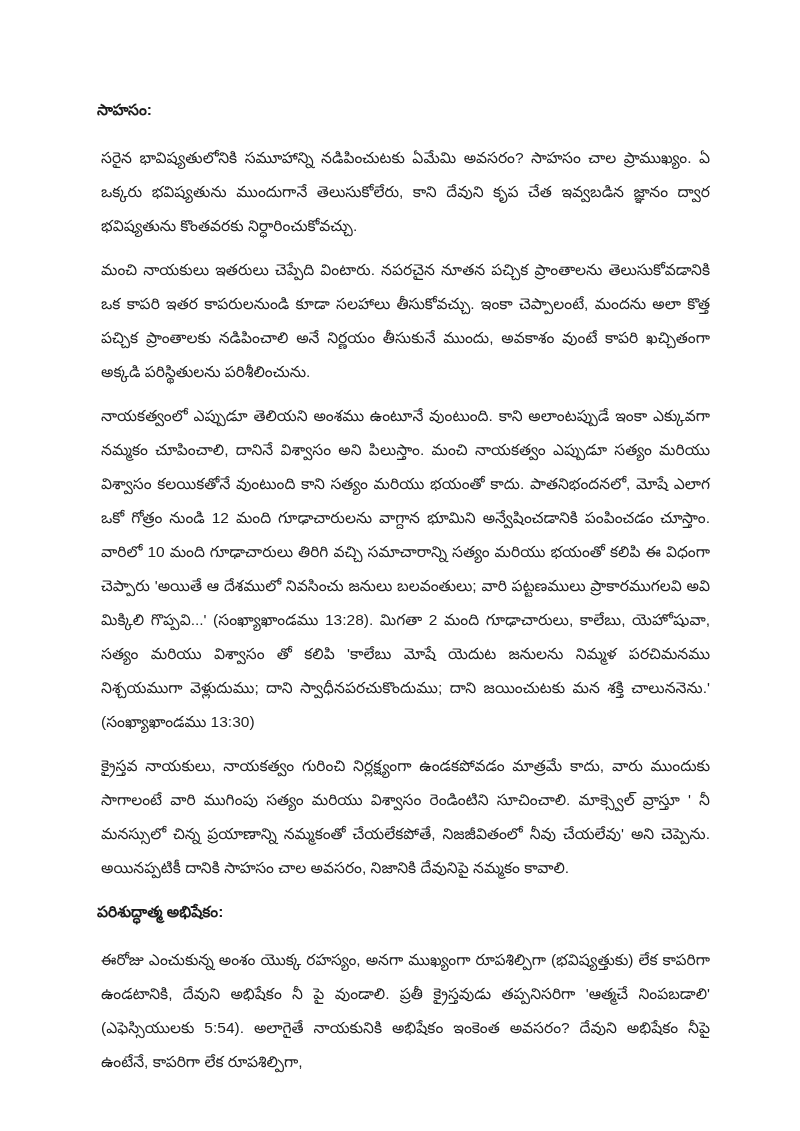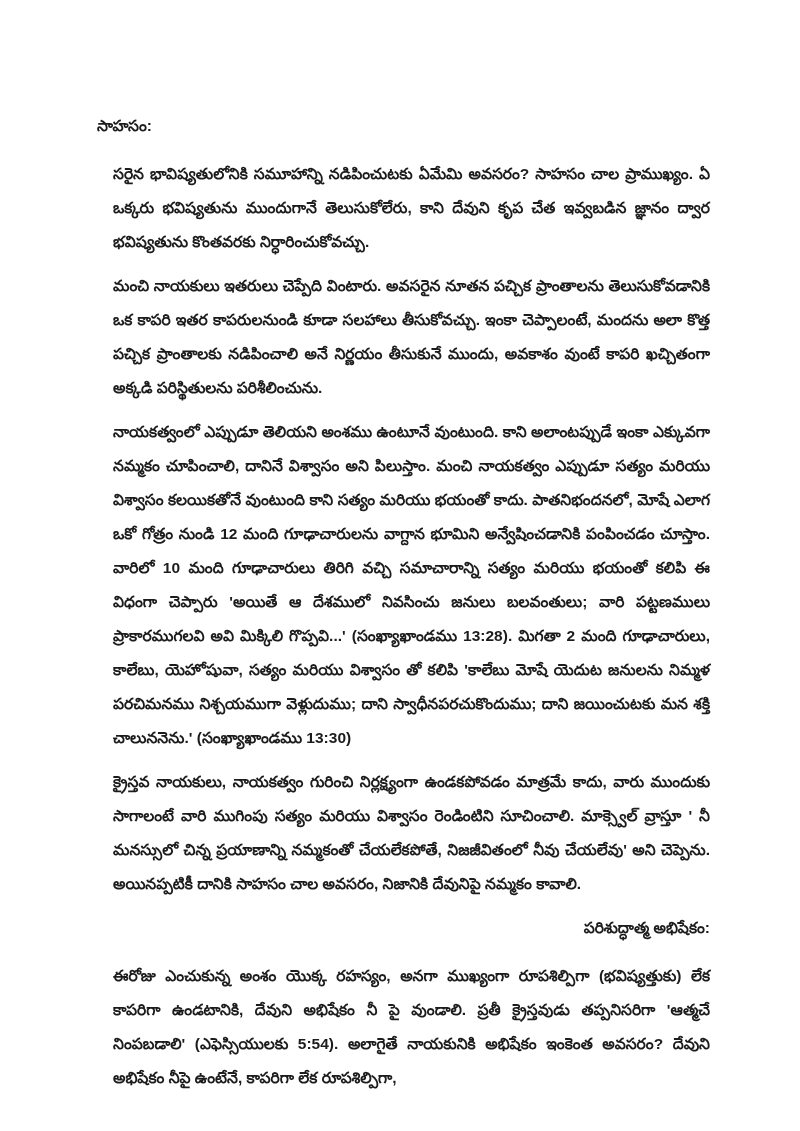--- a/index.html
+++ b/index.html
@@ -17,44 +17,42 @@
     color: #1c1c1c;
     font-family: "Liberation Sans", "DejaVu Sans", sans-serif;
     font-size: 15.5px;
     line-height: 34px;
     overflow: hidden;
   }
   .heading {
     font-weight: 700;
     font-size: 15.5px;
     line-height: 34px;
-    margin: 16px 0 14px 0;
+    margin: 0 0 14px 0;
     text-align: left;
   }
   .heading.second {
     margin-top: 6px;
-    text-align: right;
   }
   .para {
-    margin: 0 0 10px 16px;
+    margin: 0 0 10px 4px;
     text-align: justify;
     text-justify: inter-word;
-    font-weight: bold;
   }
 </style>
 </head>
 <body>
 
 <div class="page">
 
   <div class="heading">సాహసం:</div>
 
   <div class="para">సరైన భావిష్యతులోనికి సమూహాన్ని నడిపించుటకు ఏమేమి అవసరం? సాహసం చాల ప్రాముఖ్యం. ఏ ఒక్కరు భవిష్యతును ముందుగానే తెలుసుకోలేరు, కాని దేవుని కృప చేత ఇవ్వబడిన జ్ఞానం ద్వార భవిష్యతును కొంతవరకు నిర్ధారించుకోవచ్చు.</div>
 
-  <div class="para">మంచి నాయకులు ఇతరులు చెప్పేది వింటారు. అవసరైన నూతన పచ్చిక ప్రాంతాలను తెలుసుకోవడానికి ఒక కాపరి ఇతర కాపరులనుండి కూడా సలహాలు తీసుకోవచ్చు. ఇంకా చెప్పాలంటే, మందను అలా కొత్త పచ్చిక ప్రాంతాలకు నడిపించాలి అనే నిర్ణయం తీసుకునే ముందు, అవకాశం వుంటే కాపరి ఖచ్చితంగా అక్కడి పరిస్థితులను పరిశీలించును.</div>
+  <div class="para">మంచి నాయకులు ఇతరులు చెప్పేది వింటారు. నపరచైన నూతన పచ్చిక ప్రాంతాలను తెలుసుకోవడానికి ఒక కాపరి ఇతర కాపరులనుండి కూడా సలహాలు తీసుకోవచ్చు. ఇంకా చెప్పాలంటే, మందను అలా కొత్త పచ్చిక ప్రాంతాలకు నడిపించాలి అనే నిర్ణయం తీసుకునే ముందు, అవకాశం వుంటే కాపరి ఖచ్చితంగా అక్కడి పరిస్థితులను పరిశీలించును.</div>
 
   <div class="para">నాయకత్వంలో ఎప్పుడూ తెలియని అంశము ఉంటూనే వుంటుంది. కాని అలాంటప్పుడే ఇంకా ఎక్కువగా నమ్మకం చూపించాలి, దానినే విశ్వాసం అని పిలుస్తాం. మంచి నాయకత్వం ఎప్పుడూ సత్యం మరియు విశ్వాసం కలయికతోనే వుంటుంది కాని సత్యం మరియు భయంతో కాదు. పాతనిభందనలో, మోషే ఎలాగ ఒకో గోత్రం నుండి 12 మంది గూఢాచారులను  వాగ్దాన భూమిని అన్వేషించడానికి పంపించడం చూస్తాం. వారిలో 10 మంది గూఢాచారులు తిరిగి వచ్చి సమాచారాన్ని సత్యం మరియు భయంతో కలిపి ఈ విధంగా చెప్పారు 'అయితే ఆ దేశములో నివసించు జనులు బలవంతులు; వారి పట్టణములు ప్రాకారముగలవి అవి మిక్కిలి గొప్పవి...' (సంఖ్యాఖాండము 13:28). మిగతా 2 మంది గూఢాచారులు, కాలేబు, యెహోషువా, సత్యం మరియు విశ్వాసం తో కలిపి 'కాలేబు మోషే యెదుట జనులను నిమ్మళ పరచిమనము నిశ్చయముగా వెళ్లుదుము; దాని స్వాధీనపరచుకొందుము; దాని జయించుటకు మన శక్తి చాలుననెను.' (సంఖ్యాఖాండము 13:30)</div>
 
   <div class="para">క్రైస్తవ నాయకులు, నాయకత్వం గురించి నిర్లక్ష్యంగా ఉండకపోవడం మాత్రమే కాదు, వారు ముందుకు సాగాలంటే వారి ముగింపు సత్యం మరియు విశ్వాసం రెండింటిని సూచించాలి. మాక్స్వెల్ వ్రాస్తూ ' నీ మనస్సులో చిన్న ప్రయాణాన్ని నమ్మకంతో చేయలేకపోతే, నిజజీవితంలో నీవు చేయలేవు' అని చెప్పెను. అయినప్పటికీ దానికి సాహసం చాల అవసరం, నిజానికి దేవునిపై నమ్మకం కావాలి.</div>
 
   <div class="heading second">పరిశుద్ధాత్మ అభిషేకం:</div>
 
   <div class="para">ఈరోజు ఎంచుకున్న అంశం యొక్క రహస్యం, అనగా ముఖ్యంగా రూపశిల్పిగా (భవిష్యత్తుకు) లేక కాపరిగా ఉండటానికి, దేవుని అభిషేకం నీ పై  వుండాలి. ప్రతీ క్రైస్తవుడు తప్పనిసరిగా 'ఆత్మచే నింపబడాలి' (ఎఫెస్సియులకు 5:54). అలాగైతే నాయకునికి అభిషేకం ఇంకెంత అవసరం? దేవుని అభిషేకం నీపై ఉంటేనే, కాపరిగా లేక రూపశిల్పిగా,</div>
 
 </div>

